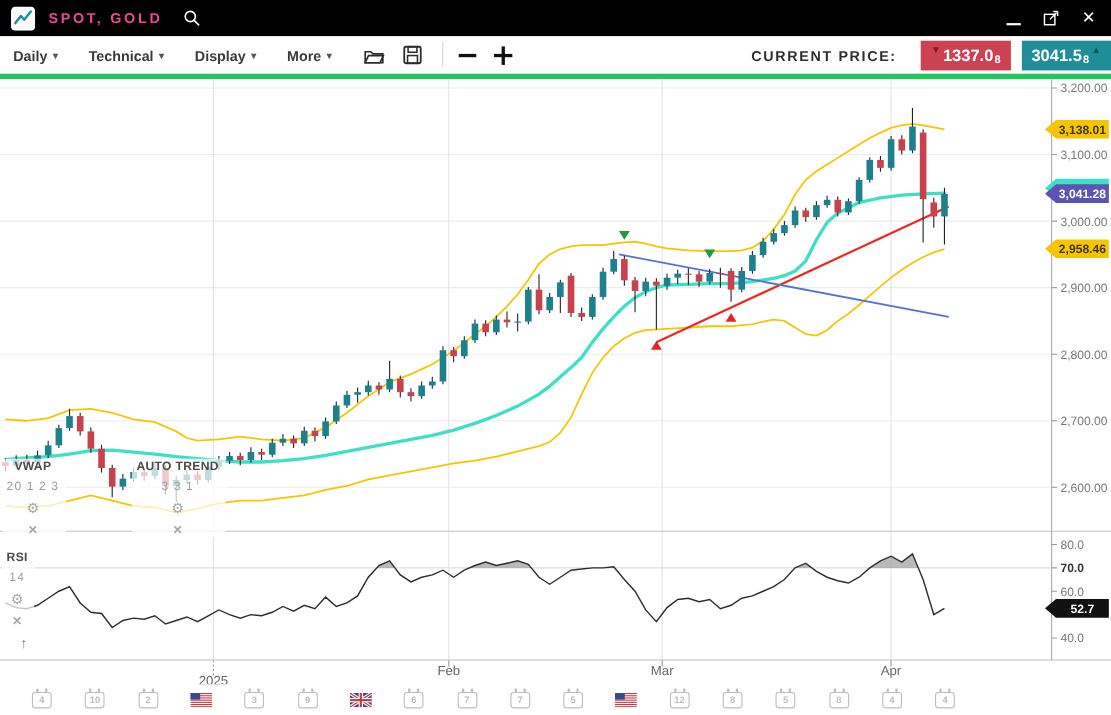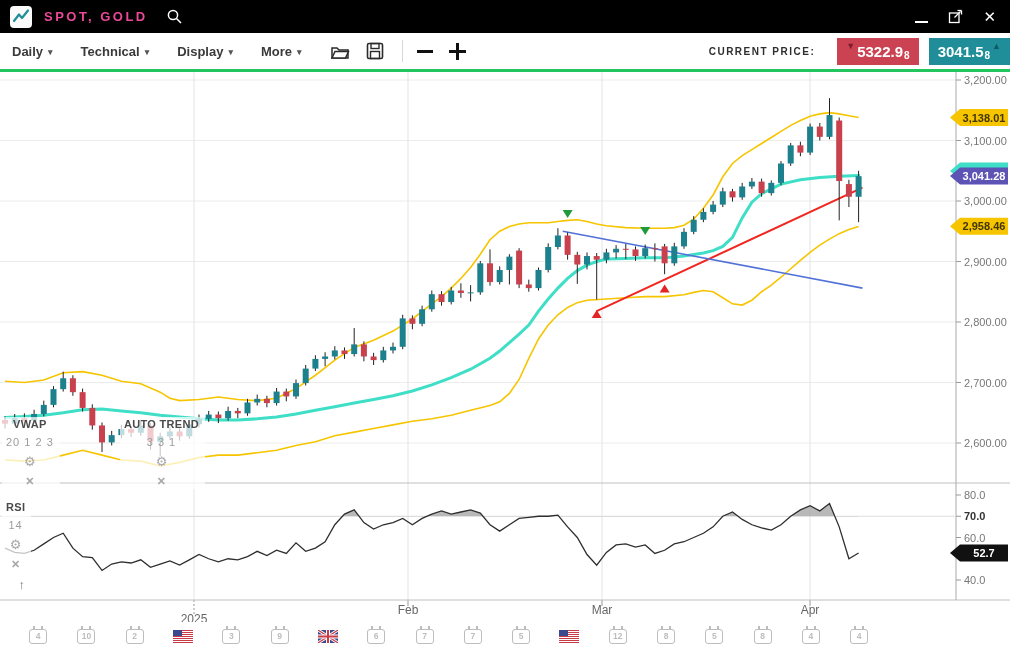--- a/index.html
+++ b/index.html
@@ -10,28 +10,28 @@
   
   .titlebar{height:33px;background:#000;display:flex;align-items:center;padding:0 0 0 10px;color:#fff;}
   .logo{width:22px;height:22px;margin-right:12px;display:flex;}
   .title{font-size:13px;font-weight:700;letter-spacing:2.5px;color:#ec4899;}
   .search-ic{margin-left:18px;display:flex;}
   .win-controls{margin-left:auto;display:flex;align-items:center;gap:20px;padding-right:14px;}
   .min-bar{width:13px;height:2px;background:#fff;margin-top:10px;}
   .close-x{font-size:15px;color:#fff;line-height:1;}
 
   
-  .toolbar{height:39px;display:flex;align-items:center;padding-left:12px;border-bottom:3px solid #22c55e;background:#fff;}
+  .toolbar{height:39px;display:flex;align-items:center;padding-left:12px;border-bottom:5px solid #22c55e;background:#fff;}
   .menu{display:flex;align-items:center;font-size:13px;font-weight:700;color:#3a3a3a;margin-right:28px;cursor:default;}
   .caret{font-size:9px;color:#555;margin-left:5px;margin-top:2px;}
   .tb-ic{display:flex;align-items:center;margin-right:16px;}
   .sep{width:1px;height:22px;background:#d8d8d8;margin:0 14px 0 2px;}
   .minus-bar{width:16px;height:3px;background:#111;}
   .cp-wrap{margin-left:auto;display:flex;align-items:center;}
-  .cp-label{font-size:10px;font-weight:600;letter-spacing:1.5px;color:#2e2e2e;margin-right:12px;}
+  .cp-label{font-size:13px;font-weight:600;letter-spacing:1.5px;color:#2e2e2e;margin-right:12px;}
   .price-badge{height:27px;display:flex;align-items:center;padding:0 9px;color:#fff;font-size:15px;font-weight:700;margin-left:10px;}
   .price-badge .dir{font-size:9px;align-self:flex-start;margin-top:3px;}
   .price-badge .sub{font-size:10px;align-self:flex-end;margin-bottom:4px;margin-left:1px;}
 
   
   .chart-area{position:relative;width:833px;height:550px;background:#fff;}
   svg text{font-family:"Liberation Sans",sans-serif;}
   .strip{position:absolute;display:flex;align-items:center;gap:6px;background:rgba(255,255,255,.72);padding:1px 6px 1px 4px;font-size:11px;white-space:nowrap;flex-direction:column;}
   .ind-name{font-weight:700;color:#4a4a4a;letter-spacing:.3px;}
   .ind-params{color:#9c9c9c;font-weight:400;letter-spacing:1px;}
@@ -118,21 +118,21 @@
       <svg width="17" height="17">
           <rect x="7" y="0" width="3" height="17" fill="#111"></rect>
           <rect x="0" y="7" width="17" height="3" fill="#111"></rect>
         </svg>
     </span>
 
     <span class="cp-wrap">
       <span class="cp-label">CURRENT PRICE:</span>
       <span class="price-badge" id="bidBadge" style="background: rgb(203, 67, 82);">
         <span class="dir" style="color:#7e1c2b;margin-right:2px;">▼</span>
-        <span>5322.9</span>
+        <span>1337.0</span>
         <span class="sub">8</span>
       </span>
       <span class="price-badge" id="askBadge" style="background: rgb(31, 142, 153);">
         <span>3041.5</span>
         <span class="sub">8</span>
         <span class="dir" style="color:#0c5a63;margin-left:2px;">▲</span>
       </span>
     </span>
   </div>
 

